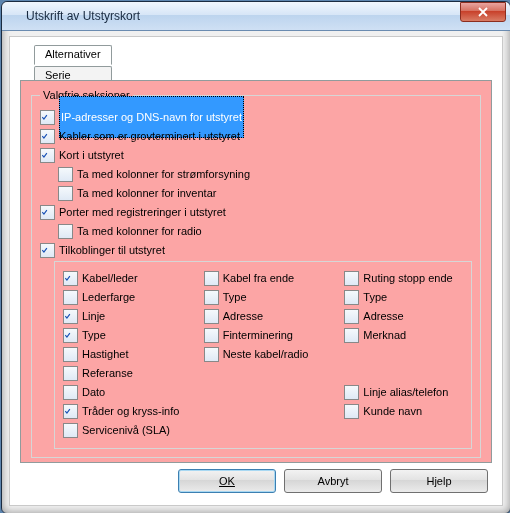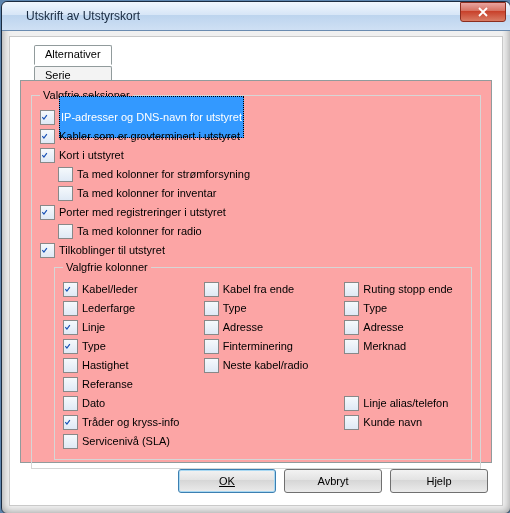--- a/index.html
+++ b/index.html
@@ -105,21 +105,20 @@
         <div class="chk-row">
           <span class="chk checked">
               <svg viewBox="0 0 11 11">
                 <path d="M2 5 L4.5 8 L9 2" stroke="#1750b5" stroke-width="1.8" fill="none"></path>
               </svg>
             </span>
           <span class="lbl">Tilkoblinger til utstyret</span>
         </div>
 
         <fieldset style="margin:2px 0 0 14px;">
-          <legend>Valgfrie kolonner</legend>
           <div class="cols">
             <div class="col">
               <div class="chk-row">
                   <span class="chk checked">
                     <svg viewBox="0 0 11 11">
                       <path d="M2 5 L4.5 8 L9 2" stroke="#1750b5" stroke-width="1.8" fill="none"></path>
                     </svg>
                   </span>
                   <span class="lbl">Kabel/leder</span>
                 </div>

